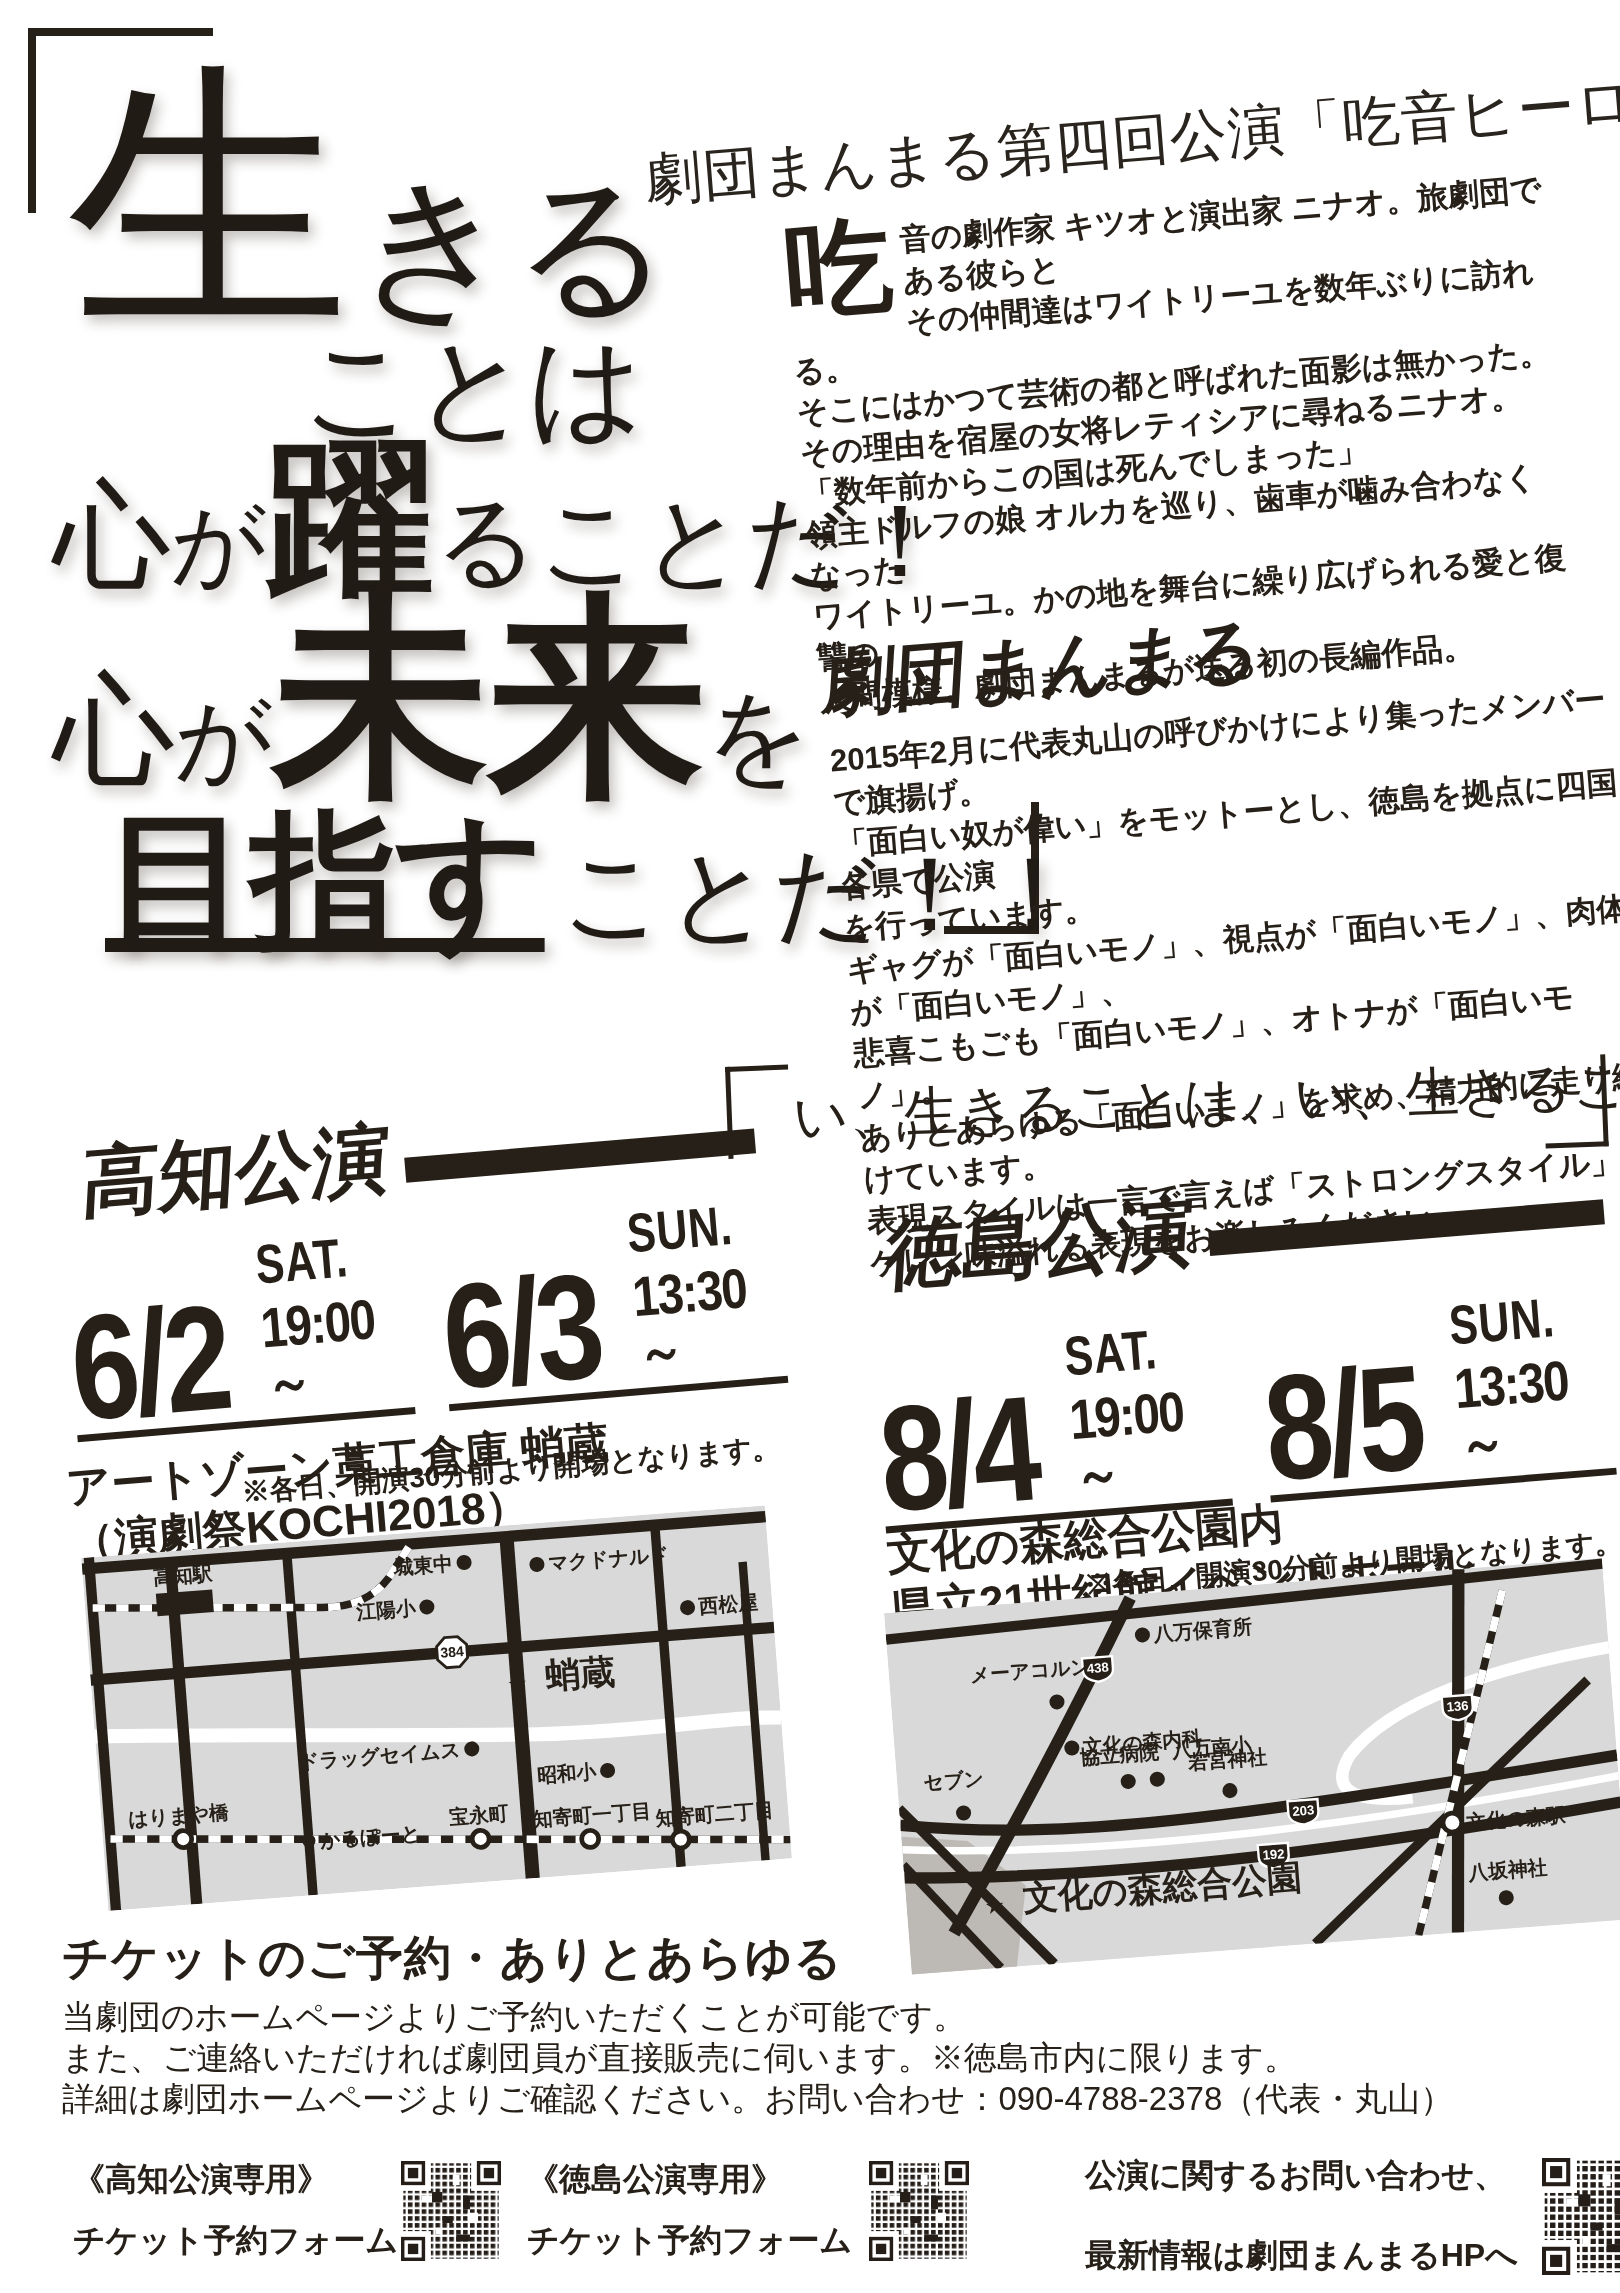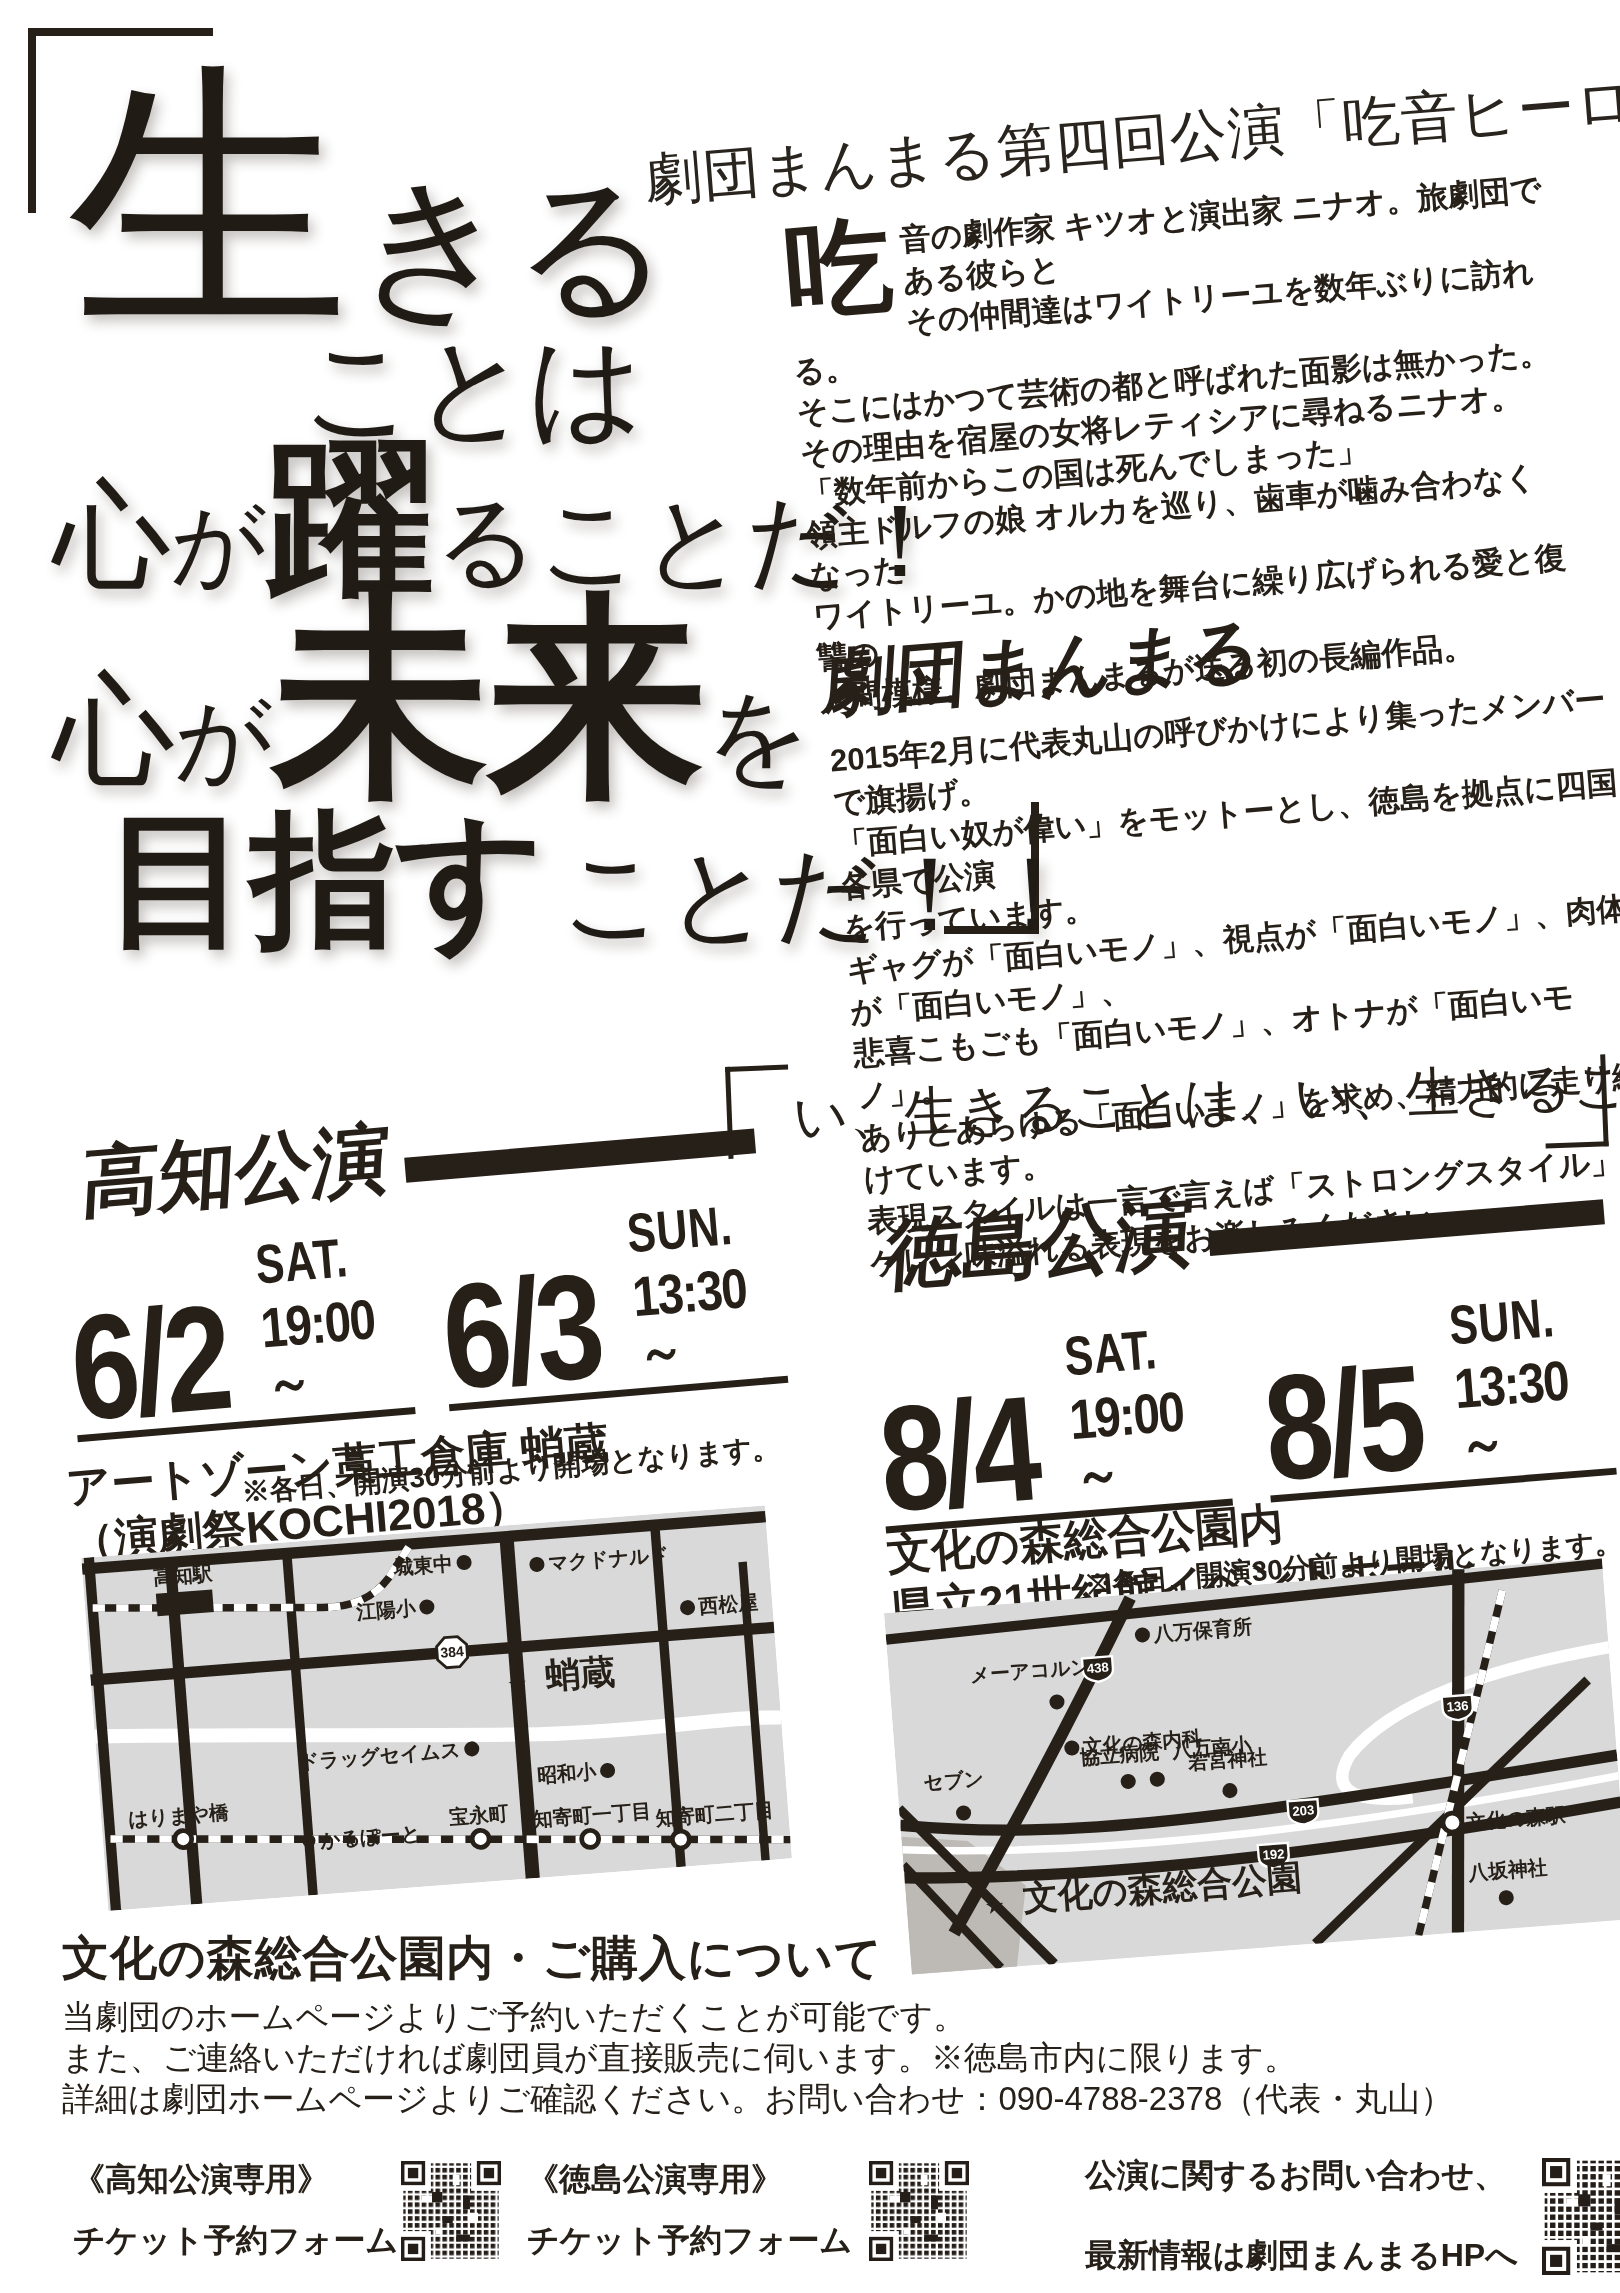--- a/index.html
+++ b/index.html
@@ -13,21 +13,21 @@
           text-shadow:4.7px 6.6px 13px rgba(40,30,18,.28);white-space:nowrap;line-height:1;}
   .hl-r1{left:68px;top:70px;align-items:flex-end;}
   .hl-r1 .g1{font-size:282px;line-height:.95;}
   .hl-r1 .g2{font-size:155px;line-height:1;margin:0 0 13px 5.6px;}
   .hl-r2{left:301px;top:331px;font-size:115px;}
   .hl-r3{left:53px;top:435px;}
   .hl-r3 .a{font-size:118px;} .hl-r3 .b{font-size:94px;} .hl-r3 .c{font-size:169px;font-weight:700;} .hl-r3 .d{font-size:102px;}
   .hl-r4{left:53px;top:591px;}
   .hl-r4 .a{font-size:122px;} .hl-r4 .b{font-size:96px;} .hl-r4 .c{font-size:217px;font-weight:700;} .hl-r4 .d{font-size:104px;}
   .hl-r5{left:105px;top:808px;}
-  .hl-r5 .a{font-size:146px;font-weight:700;} .hl-r5 .b{font-size:104px;margin-left:16px;}
+  .hl-r5 .a{font-size:146px;font-weight:700;text-decoration:underline;} .hl-r5 .b{font-size:104px;margin-left:16px;}
   .br-open{left:28px;top:28px;width:177px;height:177px;border-top:8.5px solid #262019;border-left:8.5px solid #262019;}
   .br-close{left:944px;top:802px;width:87px;height:124px;border-bottom:8.5px solid #262019;border-right:8.5px solid #262019;}
 
   
   .title{left:642px;top:143px;width:998px;font-size:57px;font-weight:400;letter-spacing:0.9px;
          transform:rotate(-4.6deg);transform-origin:left top;white-space:nowrap;color:#2a241e;}
   .synopsis{left:782px;top:229px;width:763px;transform:rotate(-4.6deg);transform-origin:left top;
             font-size:31px;font-weight:600;line-height:41px;}
   .synopsis .dropcap{float:left;font-size:107px;font-weight:900;line-height:81px;margin:3.8px 9.4px 0 0;}
   .seg .b{font-weight:900;}
@@ -351,21 +351,21 @@
     <text x="200" y="165">文化の森内科</text>
     <text x="28" y="190">セブン</text>
     <text x="352" y="190" text-anchor="middle">若宮神社</text>
     <text x="238" y="176" text-anchor="middle">協立病院</text>
     <text x="336" y="176" text-anchor="middle">八万南小</text>
     <text x="640" y="330" text-anchor="middle">八坂神社</text>
     <text x="84" y="326" font-size="34">★</text>
     <text x="124" y="326" class="star-label">文化の森総合公園</text>
   </svg>
 
-  <div class="abs tickets-heading">文化の森総合公園内・ご購入について</div>
+  <div class="abs tickets-heading">チケットのご予約・ありとあらゆる</div>
   <div class="abs tickets-lines">
     <div>当劇団のホームページよりご予約いただくことが可能です。</div>
     <div>また、ご連絡いただければ劇団員が直接販売に伺います。※徳島市内に限ります。</div>
     <div>詳細は劇団ホームページよりご確認ください。お問い合わせ：090-4788-2378（代表・丸山）</div>
   </div>
 
   <div class="abs qr-group qr-g1">
     <div class="qr-labels">
       <span>《高知公演専用》</span>
       <span>チケット予約フォーム</span>

